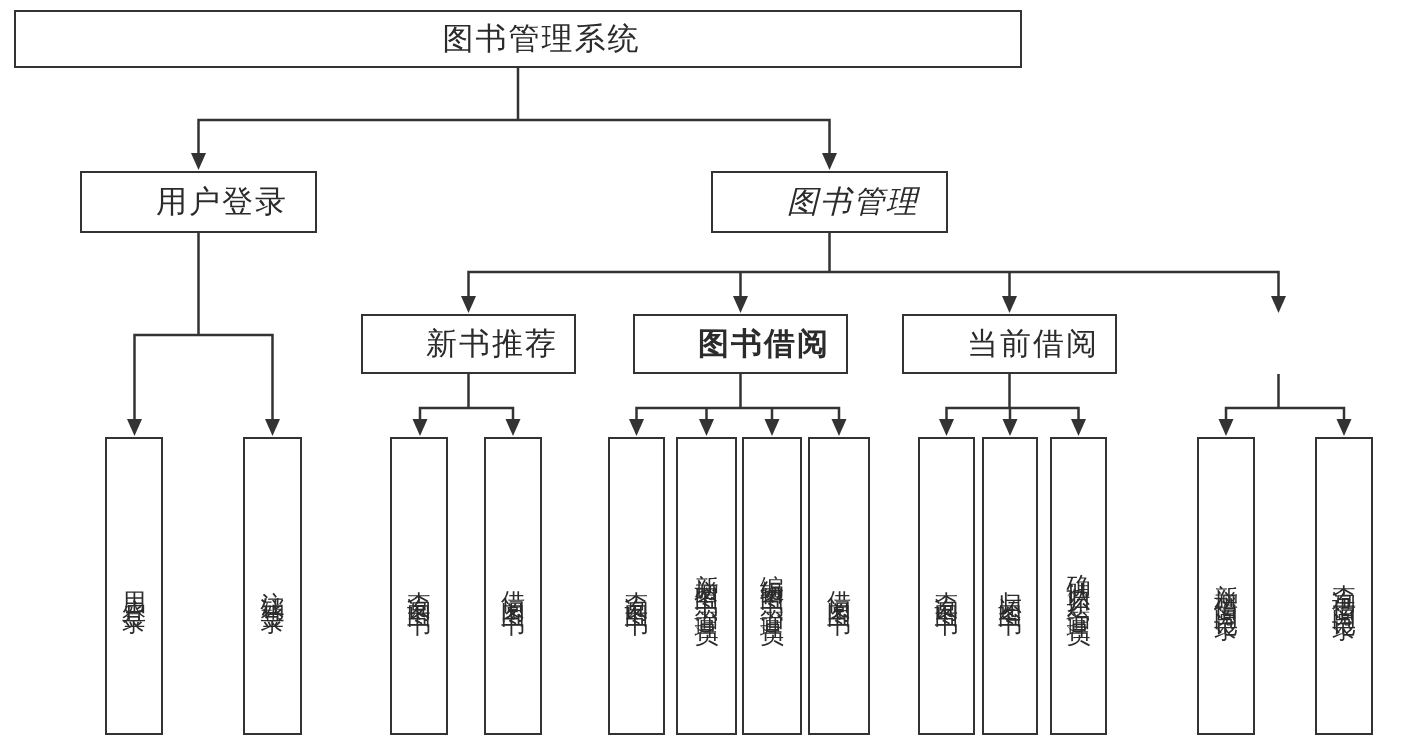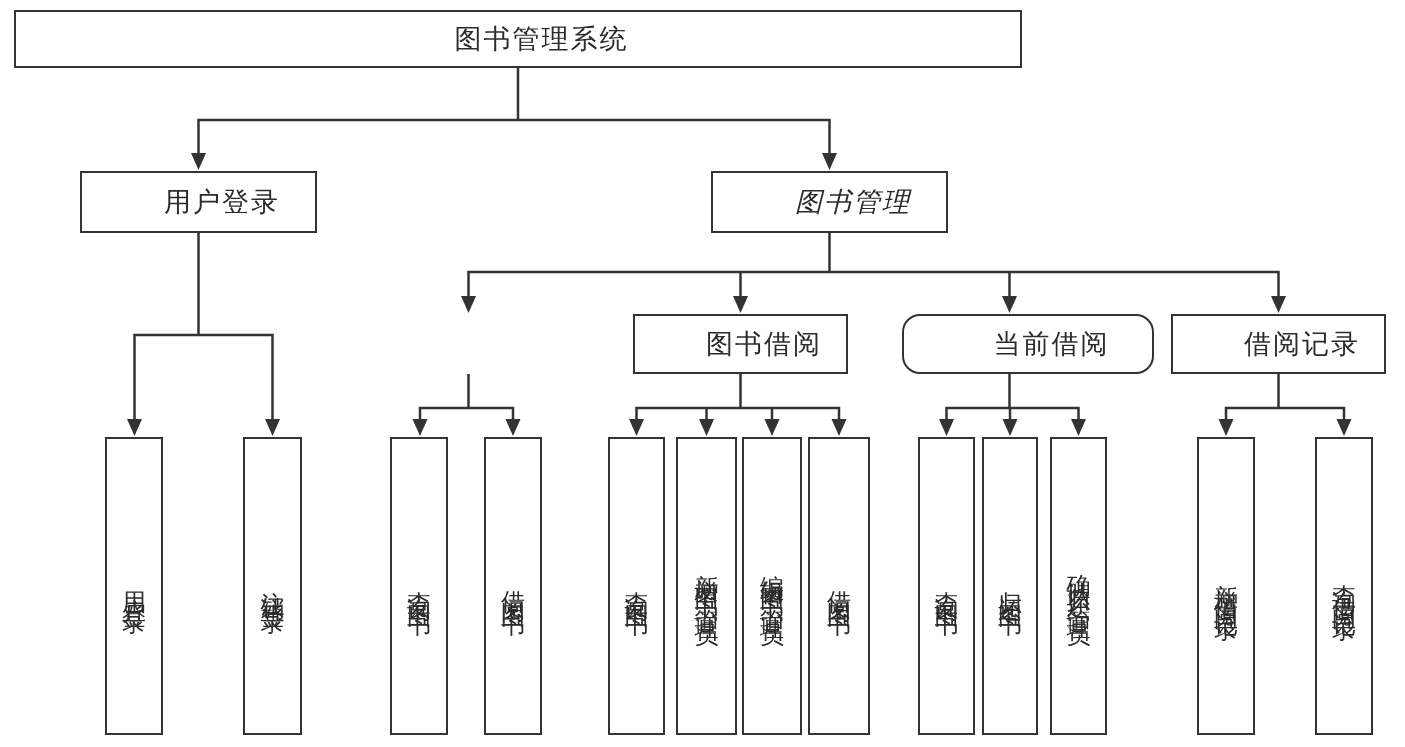--- a/index.html
+++ b/index.html
@@ -40,21 +40,21 @@
     position:absolute;
     border:2.5px solid var(--border);
     background:var(--background);
     color:var(--text);
     display:flex;
     align-items:center;
     justify-content:center;
     text-align:center;
   }
   .hbox{
-    font-size:27px;
+    font-size:31px;
     letter-spacing:2px;
     padding-left:47px;
   }
   .vbox{
     writing-mode:vertical-rl;
     text-orientation:mixed;
     font-size:24px;
     letter-spacing:7px;
     line-height:1;
   }
@@ -115,23 +115,23 @@
       <polygon points="1218.5,419 1233.5,419 1226,436"></polygon>
       <polygon points="1336.5,419 1351.5,419 1344,436"></polygon>
     </g>
   </svg>
 
   <div class="node hbox" style="left:14px;top:10px;width:1008px;height:58px;">图书管理系统</div>
 
   <div class="node hbox" style="left:80px;top:171px;width:237px;height:62px;">用户登录</div>
   <div class="node hbox" style="left:711px;top:171px;width:237px;height:62px;font-style:italic;">图书管理</div>
 
-  <div class="node hbox" style="left:633px;top:314px;width:215px;height:60px;">图书借阅</div>
-  <div class="node hbox" style="left:902px;top:314px;width:252px;height:60px;border-radius:18px;">当前借阅</div>
-  <div class="node hbox" style="left:1171px;top:314px;width:215px;height:60px;">借阅记录</div>
+  <div class="node hbox" style="left:361px;top:314px;width:215px;height:60px;">新书推荐</div>
+  <div class="node hbox" style="left:633px;top:314px;width:215px;height:60px;font-weight:bold;">图书借阅</div>
+  <div class="node hbox" style="left:902px;top:314px;width:215px;height:60px;">当前借阅</div>
 
   <div class="node vbox" style="left:105px;top:437px;width:58px;height:298px;">用户登录</div>
   <div class="node vbox" style="left:243px;top:437px;width:59px;height:298px;">注销登录</div>
 
   <div class="node vbox" style="left:390px;top:437px;width:58px;height:298px;">查询图书</div>
   <div class="node vbox" style="left:484px;top:437px;width:58px;height:298px;">借阅图书</div>
 
   <div class="node vbox" style="left:608px;top:437px;width:57px;height:298px;">查询图书</div>
   <div class="node vbox" style="left:676px;top:437px;width:61px;height:298px;">新增图书（管理员）</div>
   <div class="node vbox" style="left:742px;top:437px;width:60px;height:298px;">编辑图书（管理员）</div>

